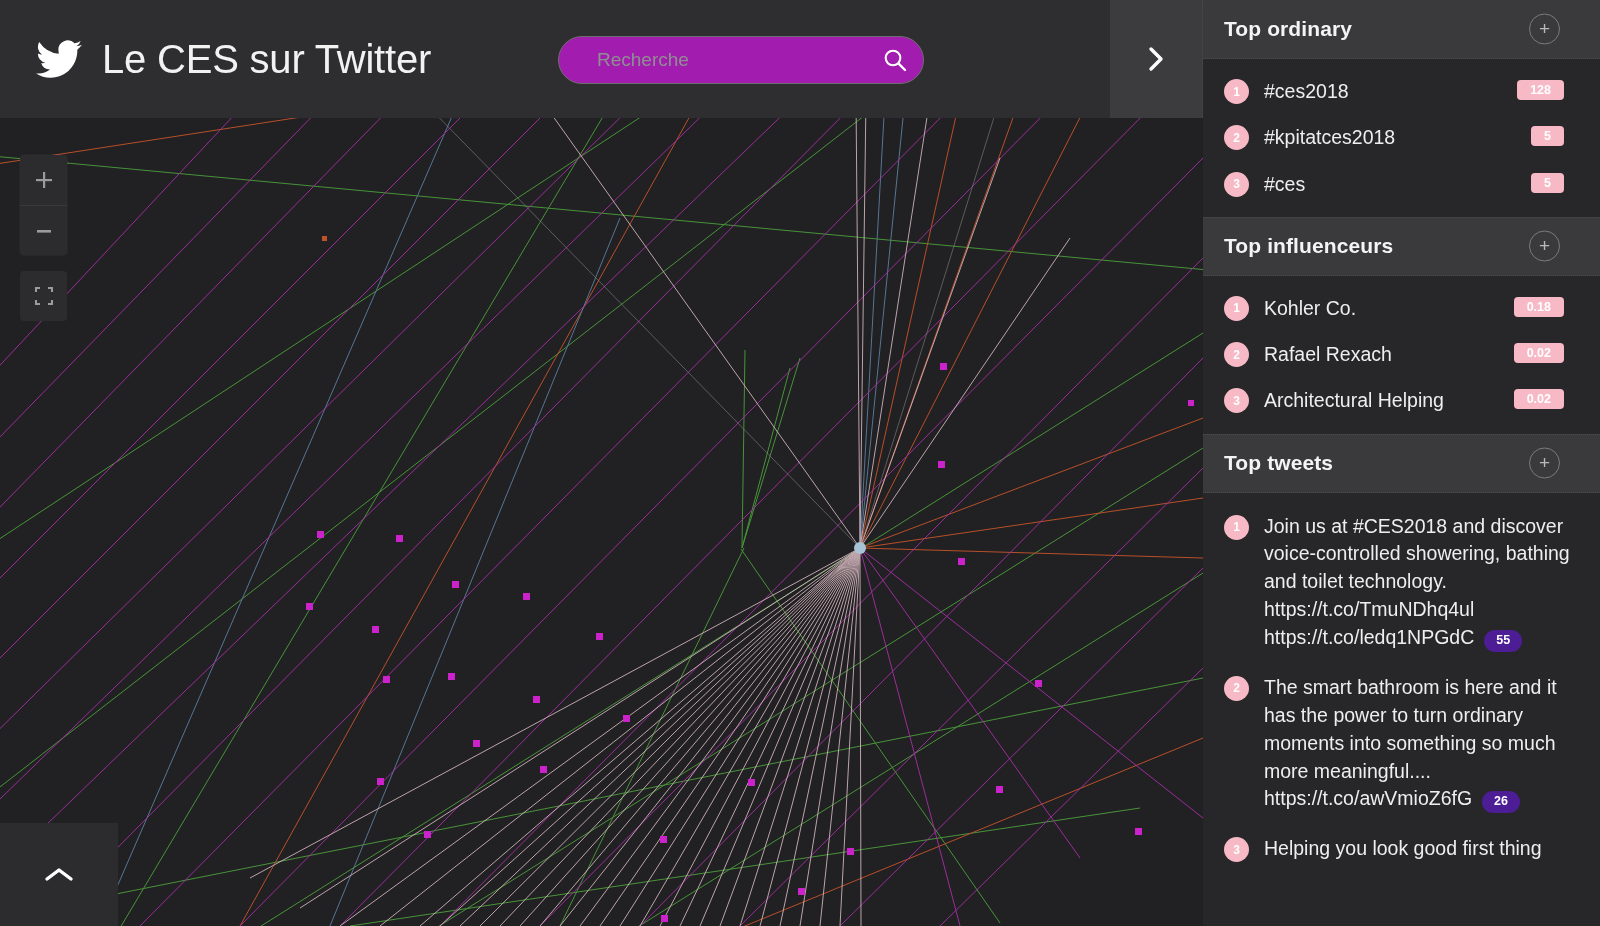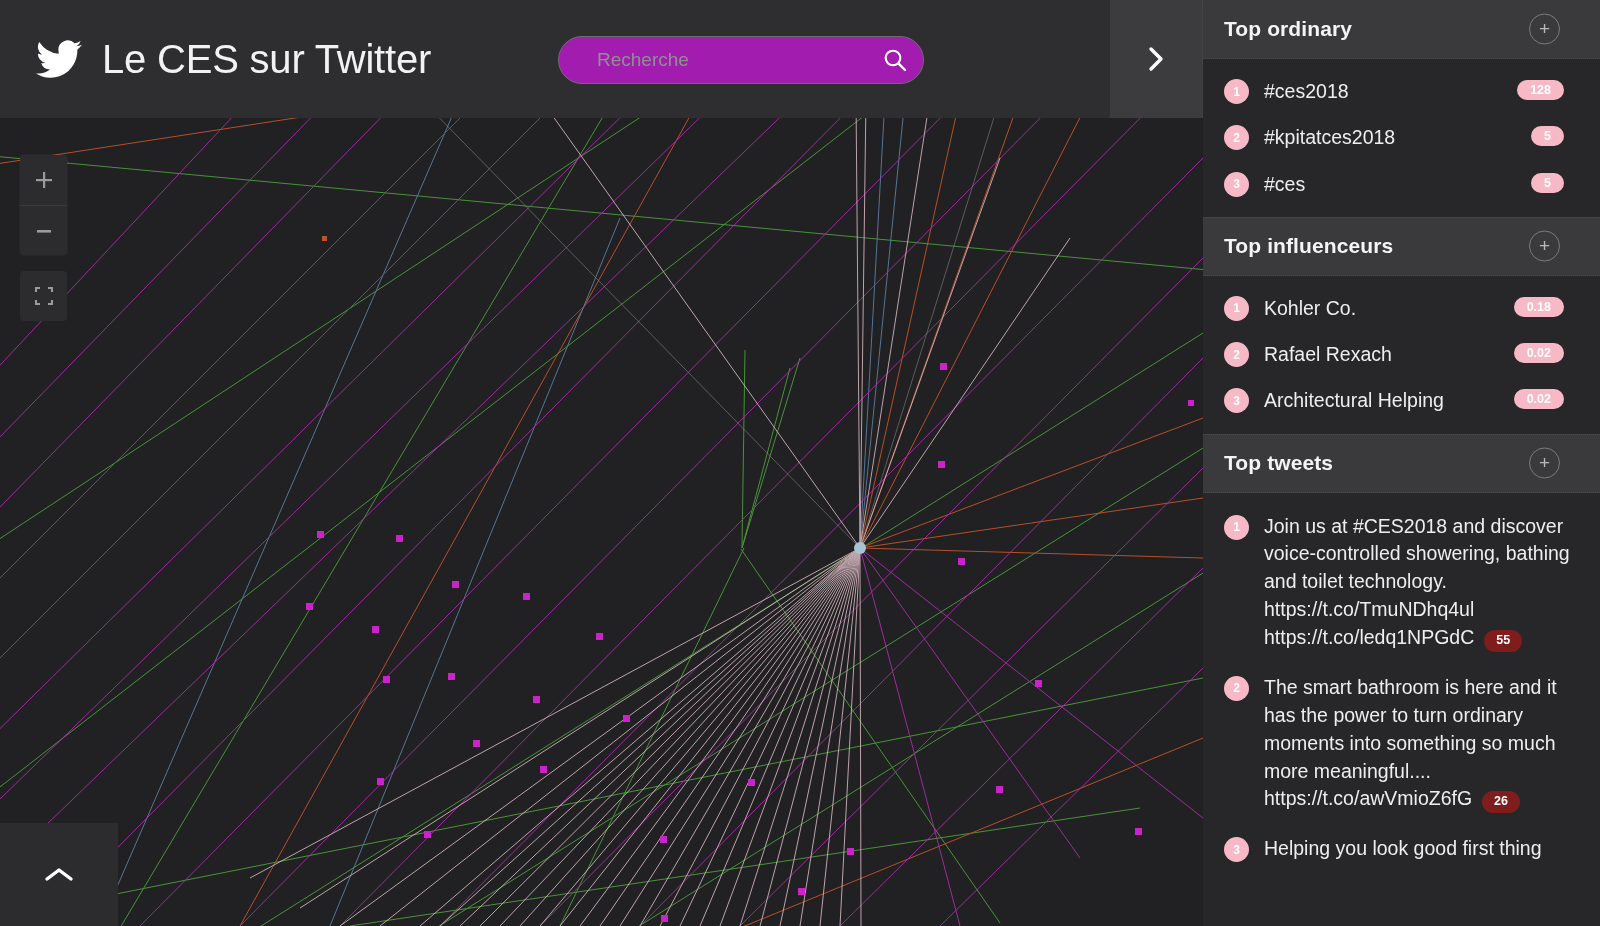--- a/index.html
+++ b/index.html
@@ -120,27 +120,27 @@
     margin-top:2px;
   }
   .row-label {
     flex:1 1 auto; padding-left:15px; font-size:19.5px; color:#eeeef0;
     line-height:1.45; word-break:break-word;
   }
   .pill {
     flex:0 0 auto; margin-left:10px; margin-top:3px;
     background:#f7b9c6; color:#ffffff;
     font-size:12.5px; font-weight:600;
-    border-radius:10px; padding:3px 13px; white-space:nowrap;
+    border-radius:4px; padding:3px 13px; white-space:nowrap;
   }
   .row.tweet .row-label { font-size:19.5px; line-height:1.43; }
   .row.tweet { padding:11px 24px 11px 21px; align-items:flex-start; }
   .inline-pill {
     display:inline-block; vertical-align:baseline;
-    background:#7f1d1d; color:#fff; font-size:12.5px; font-weight:600;
+    background:#4c1d95; color:#fff; font-size:12.5px; font-weight:600;
     border-radius:11px; padding:2px 12px; margin-left:10px;
   }
 </style>
 </head>
 <body>
 
 <div id="app">
 
   <div class="graph">
     <svg width="1203" height="808" viewBox="0 0 1203 808">

